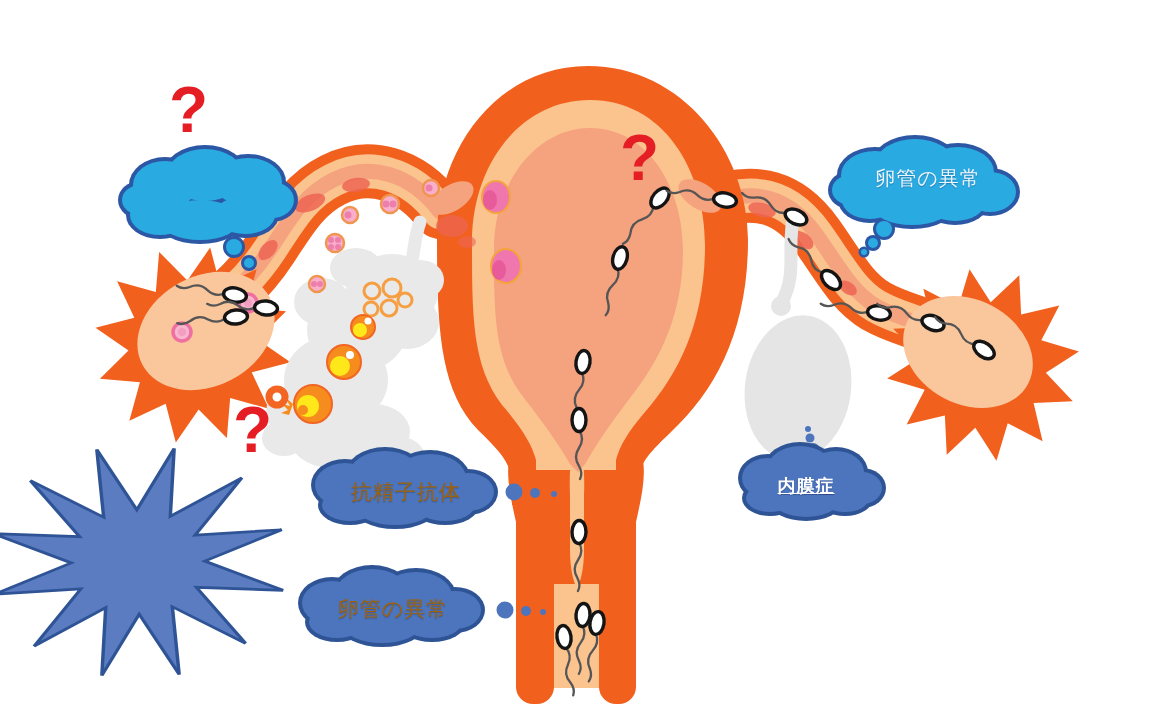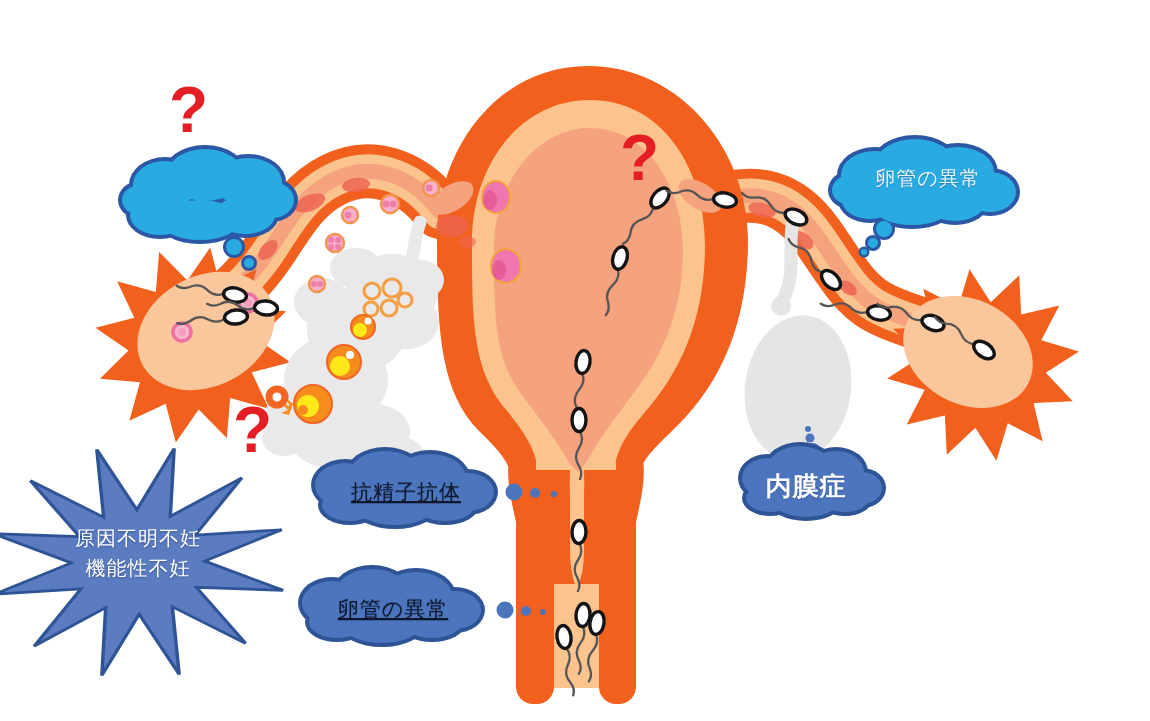--- a/index.html
+++ b/index.html
@@ -1,22 +1,22 @@
 <!DOCTYPE html>
 <html><head>
 <meta charset="utf-8">
 <style>
   html,body{margin:0;padding:0;background:#fff;}
   .stage{position:relative;width:1150px;height:721px;background:#ffffff;overflow:hidden;
          font-family:"Liberation Sans","DejaVu Sans",sans-serif;}
   .stage svg{position:absolute;left:0;top:0;}
   .cloud-label{position:absolute;text-align:center;color:#eef6fd;font-size:20px;
                letter-spacing:1px;line-height:24px;text-shadow:0 1px 1px rgba(20,40,90,.35);}
-  .cloud-label.dark{color:#0f172a;text-decoration:underline;}
-  .cloud-label.bold{font-weight:bold;font-size:26px;color:#ffffff;}
+  .cloud-label.dark{color:#a16207;}
+  .cloud-label.bold{font-weight:bold;font-size:18px;color:#ffffff;text-decoration:underline;}
   .burst-label{position:absolute;text-align:center;color:#ffffff;font-size:20px;
                line-height:30px;letter-spacing:1px;text-shadow:0 1px 2px rgba(20,40,90,.45);}
   .qmark{position:absolute;color:#e51e25;font-weight:900;font-size:64px;line-height:64px;}
 </style>
 </head>
 <body>
 
 <div class="stage">
 
 <svg width="1150" height="721" viewBox="0 0 1150 721">
@@ -319,18 +319,14 @@
 
 
   <div class="cloud-label" style="left:848px;top:166px;width:160px;">卵管の異常</div>
 
   <div class="cloud-label dark" style="left:326px;top:480px;width:160px;font-size:21px;">抗精子抗体</div>
 
   <div class="cloud-label dark" style="left:313px;top:597px;width:160px;font-size:21px;">卵管の異常</div>
 
   <div class="cloud-label bold" style="left:746px;top:474px;width:120px;">内膜症</div>
 
-  <div class="burst-label" style="left:28px;top:523px;width:220px;">
-    <span>原因不明不妊</span><br>
-    <span>機能性不妊</span>
-  </div>
 
 </div>
 
 </body></html>

